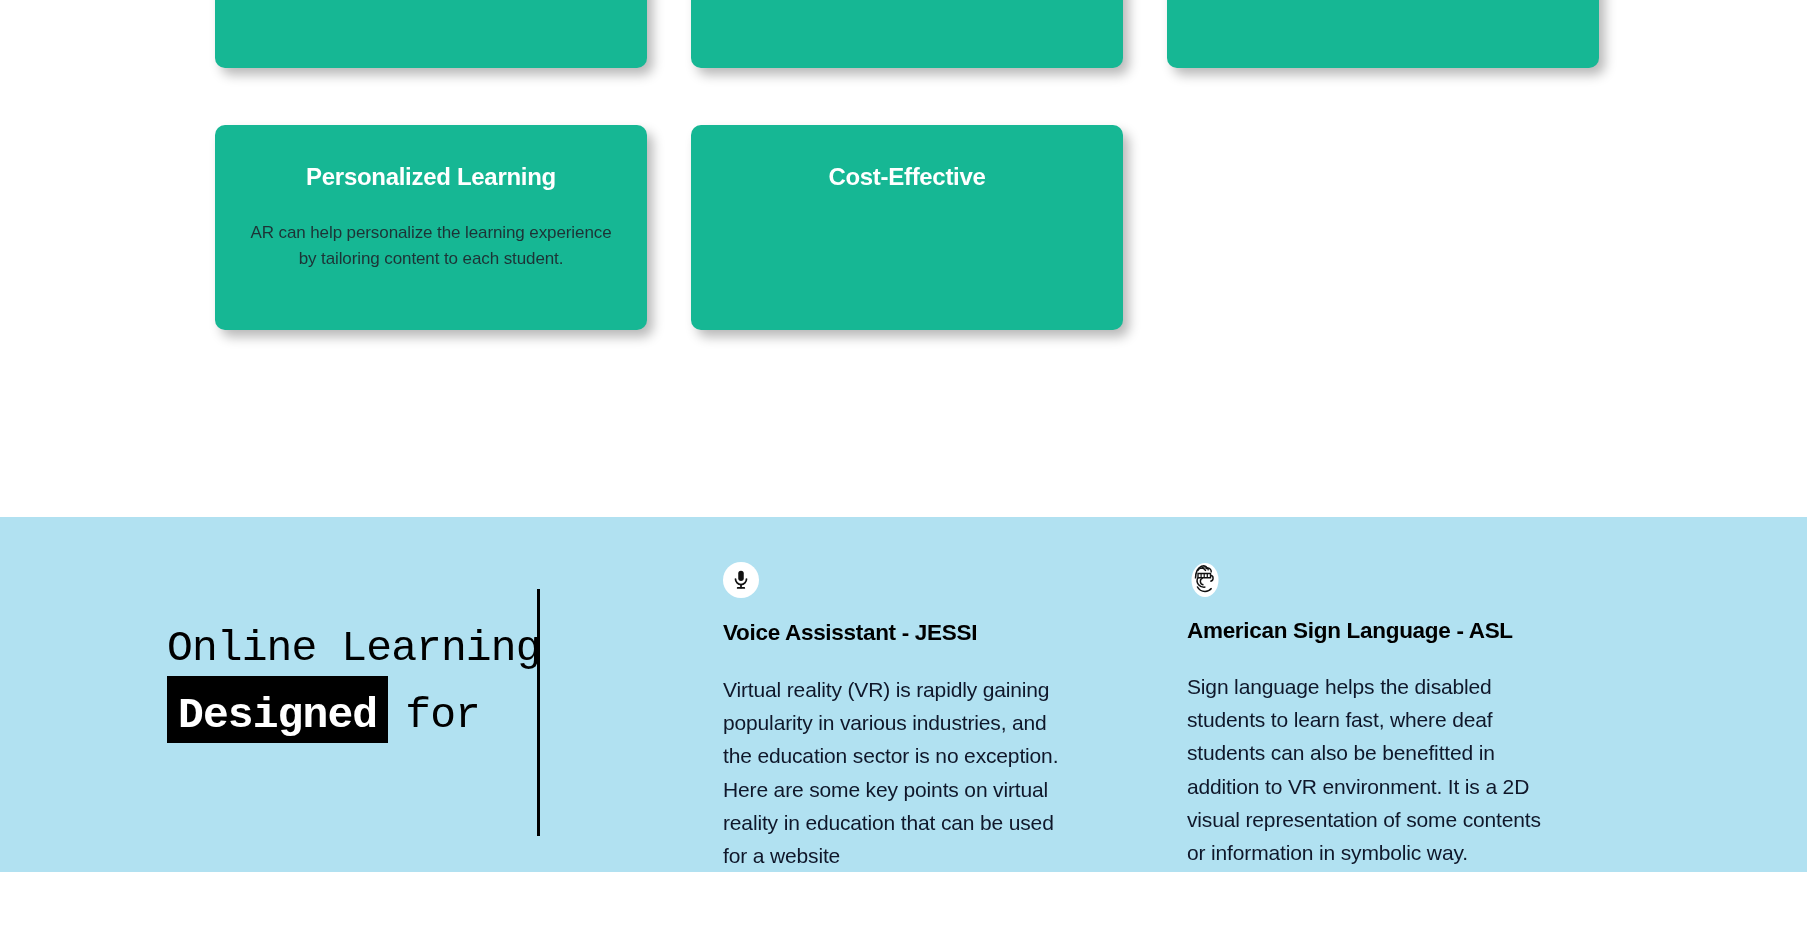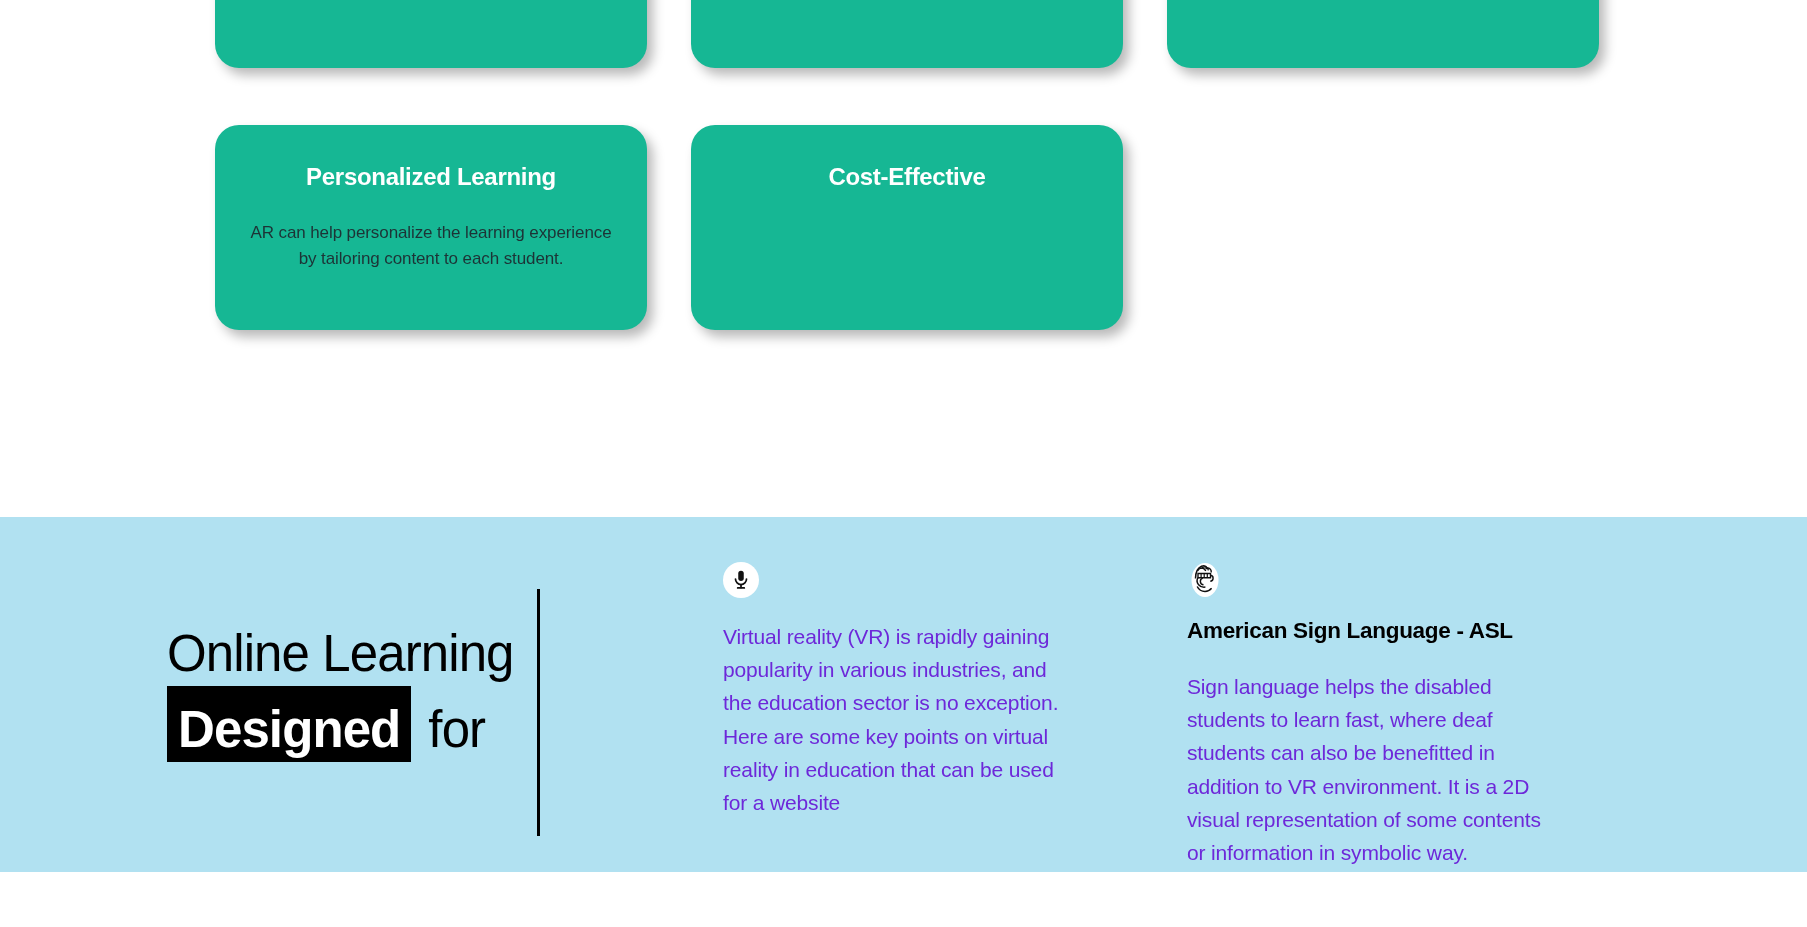--- a/index.html
+++ b/index.html
@@ -37,21 +37,21 @@
   .card-row {
     display: flex;
     gap: 44px;
     margin-bottom: 57px;
   }
 
   .card {
     width: 432px;
     min-height: 258px;
     background: #16b794;
-    border-radius: 24px;
+    border-radius: 10px;
     box-shadow: 6px 7px 12px rgba(0,0,0,0.28);
     padding: 38px 34px 24px 34px;
     text-align: center;
     display: flex;
     flex-direction: column;
     align-items: center;
   }
 
   .card-title {
     color: #ffffff;
@@ -88,25 +88,26 @@
     width: 100%;
     height: 100%;
   }
 
   
   .headline {
     position: absolute;
     left: 167px;
     top: 105px;
     width: 330px;
-    font-size: 51px;
+    font-size: 43px;
     font-weight: 500;
     line-height: 1.26;
     color: #000000;
     letter-spacing: -0.9px;
+    font-family: Liberation Mono, monospace;
   }
 
   .headline .hl-line {
     display: block;
     white-space: nowrap;
   }
 
   .headline .mark {
     background: #000000;
     color: #ffffff;
@@ -167,21 +168,21 @@
     letter-spacing: -0.3px;
     margin-bottom: 27px;
     white-space: nowrap;
   }
 
   .feature-asl .feature-title { margin-bottom: 26px; }
 
   .feature-body {
     font-size: 21px;
     line-height: 1.58;
-    color: #6d28d9;
+    color: #0f172a;
     letter-spacing: -0.15px;
   }
 
   .feature-voice .feature-body { width: 358px; }
   .feature-asl   .feature-body { width: 360px; }
 
   
   .bottom-strip {
     position: absolute;
     left: 0;
@@ -237,20 +238,21 @@
 
     <div class="feature feature-voice">
       <div class="icon-badge">
         <svg width="22" height="22" viewBox="0 0 24 24" aria-hidden="true">
           <rect x="9" y="2" width="6" height="11" rx="3" fill="#111111"></rect>
           <path d="M6 11a6 6 0 0 0 12 0" fill="none" stroke="#111111" stroke-width="1.9" stroke-linecap="round"></path>
           <line x1="12" y1="17" x2="12" y2="20.2" stroke="#111111" stroke-width="1.9" stroke-linecap="round"></line>
           <line x1="8.4" y1="20.6" x2="15.6" y2="20.6" stroke="#111111" stroke-width="1.9" stroke-linecap="round"></line>
         </svg>
       </div>
+      <div class="feature-title">Voice Assisstant - JESSI</div>
       <div class="feature-body">Virtual reality (VR) is rapidly gaining popularity in various industries, and the education sector is no exception. Here are some key points on virtual reality in education that can be used for a website</div>
     </div>
 
     <div class="feature feature-asl">
       <div class="icon-badge">
         <svg width="34" height="38" viewBox="0 0 34 38" aria-hidden="true">
           <ellipse cx="17" cy="19" rx="13.5" ry="17" fill="#ffffff"></ellipse>
           <path d="M7.5 17.5c0-5.5 2.2-10.5 6-12.2 2.3-1 4.6-.2 5.6 1.6" fill="none" stroke="#111111" stroke-width="1.5"></path>
           <path d="M9.5 9.8c1.3-2 3.3-3 5.2-2.6 1.6.3 2.6 1.5 3 2.8" fill="none" stroke="#111111" stroke-width="1.4"></path>
           <path d="M13.2 7.6c1.4-1.6 3.3-2.1 4.9-1.4 1.4.6 2.1 1.9 2.3 3.1" fill="none" stroke="#111111" stroke-width="1.4"></path>

